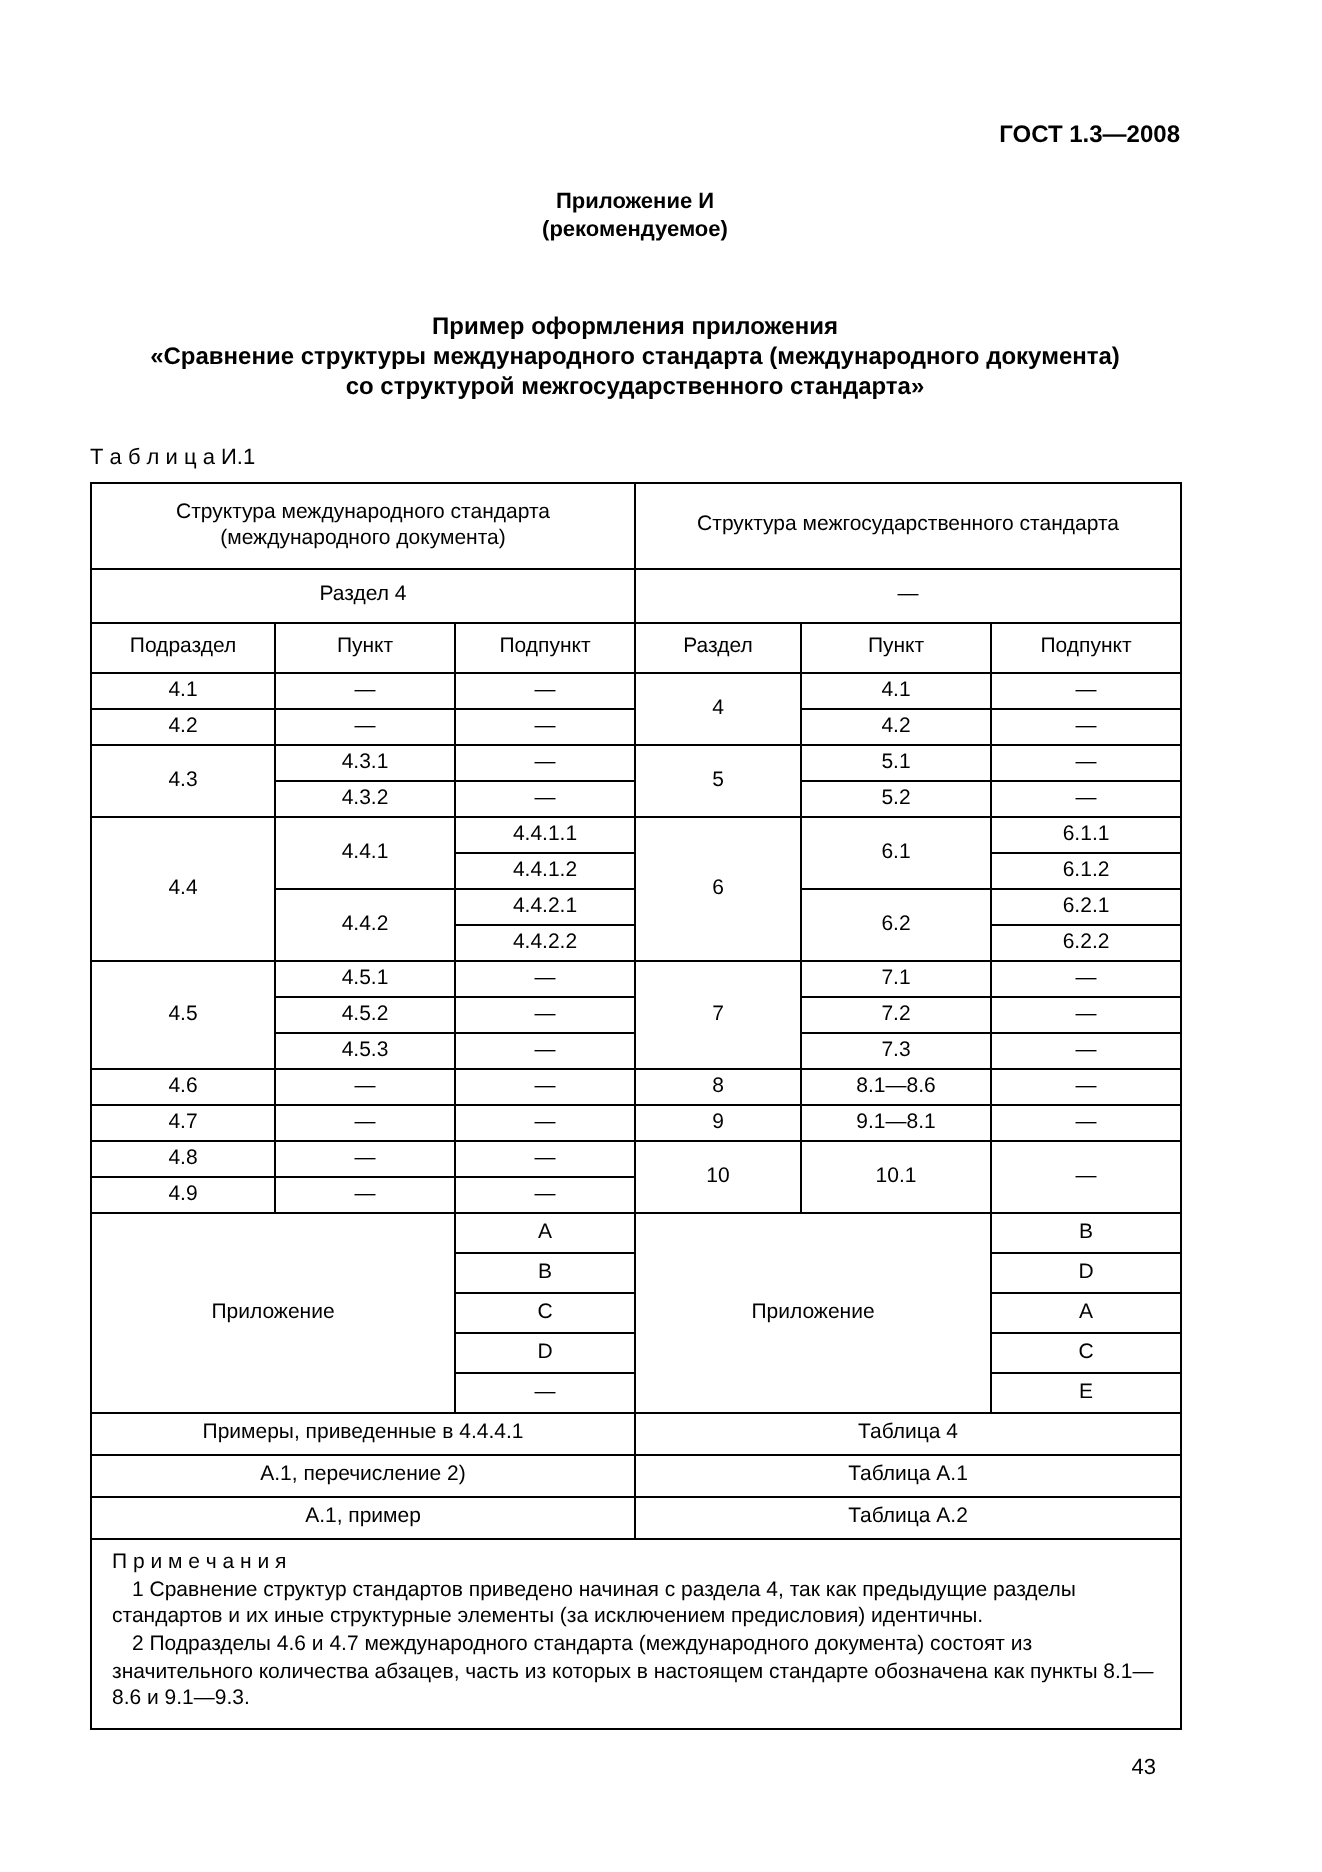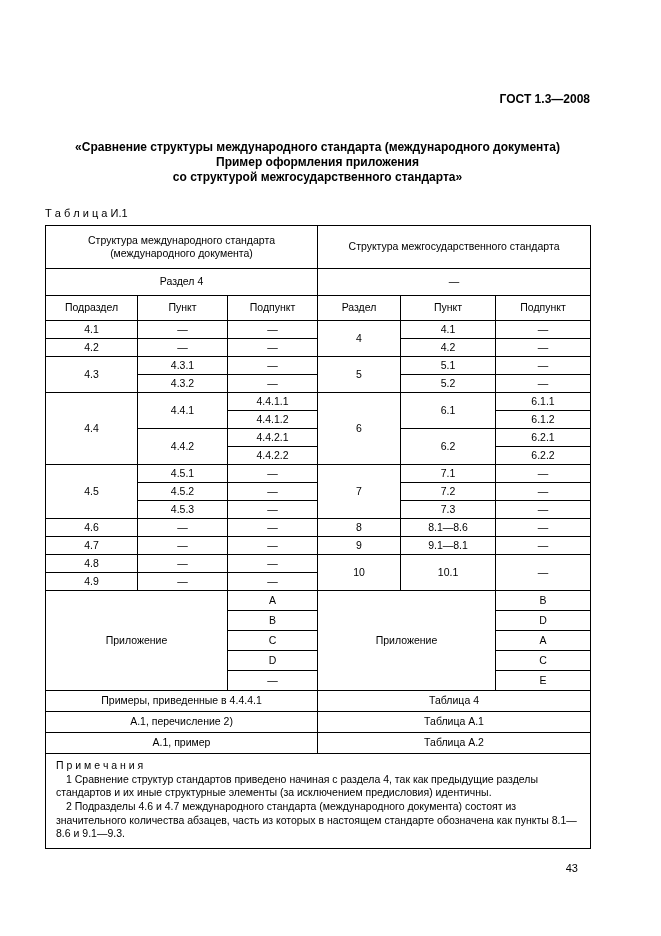--- a/index.html
+++ b/index.html
@@ -2,21 +2,21 @@
 <html><head>
 <meta charset="utf-8">
 <style>
   * { box-sizing: border-box; }
   html, body { margin: 0; padding: 0; }
   body {
     width: 661px; height: 936px;
     background: #ffffff; color: #000;
     font-family: "Liberation Sans", "DejaVu Sans", sans-serif;
   }
-  .page { position: relative; width: 661px; height: 936px; padding: 92px 71px 0 45px; }
+  .page { position: relative; width: 661px; height: 936px; padding: 60px 71px 0 45px; }
   .doc-number { text-align: right; font-weight: bold; font-size: 12px; }
   .appendix-head { text-align: center; font-weight: bold; font-size: 11px; margin-top: 20px; line-height: 14px; }
   .title { text-align: center; font-weight: bold; font-size: 12px; margin-top: 34px; line-height: 15px; }
   .table-label { font-size: 11px; margin-top: 22px; margin-bottom: 6px; }
   table.cmp { border-collapse: collapse; width: 545px; table-layout: fixed; }
   .cmp td {
     border: 1px solid #000; text-align: center; vertical-align: middle;
     font-size: 10.5px; padding: 1px 3px; line-height: 1.25;
     overflow: hidden;
   }
@@ -31,24 +31,28 @@
   .note-item { font-size: 10.5px; line-height: 1.3; text-indent: 10px; }
   .page-number { text-align: right; font-size: 11px; margin-top: 13px; padding-right: 12px; }
 </style>
 </head>
 <body>
 
 <div class="page">
 
   <div class="doc-number">ГОСТ 1.3—2008</div>
 
+  <div class="appendix-head">
+    <div>Приложение И</div>
+    <div>(рекомендуемое)</div>
+  </div>
 
   <div class="title">
+    <div>Пример оформления приложения</div>
     <div>«Сравнение структуры международного стандарта (международного документа)</div>
-    <div>Пример оформления приложения</div>
     <div>со структурой межгосударственного стандарта»</div>
   </div>
 
   <div class="table-label">Т а б л и ц а   И.1</div>
 
   <table class="cmp">
     <colgroup>
       <col style="width:92px">
         <col style="width:90px">
         <col style="width:90px">

